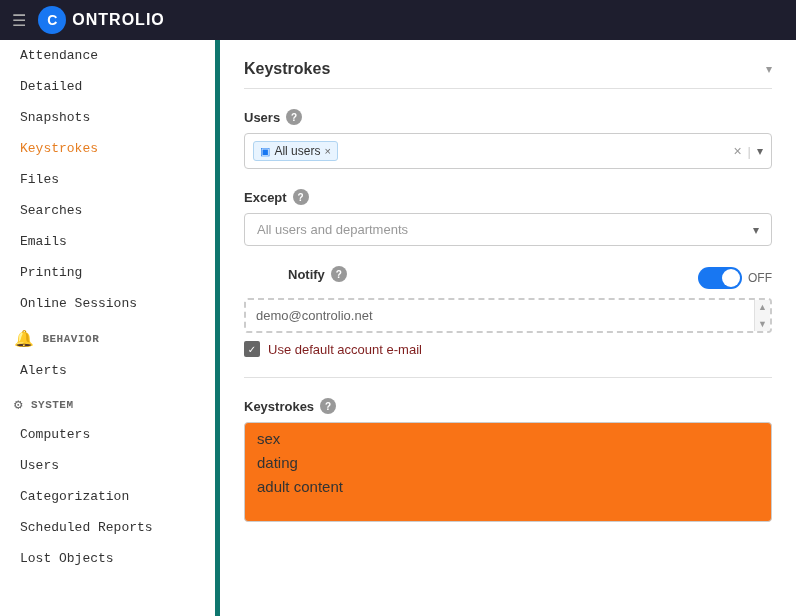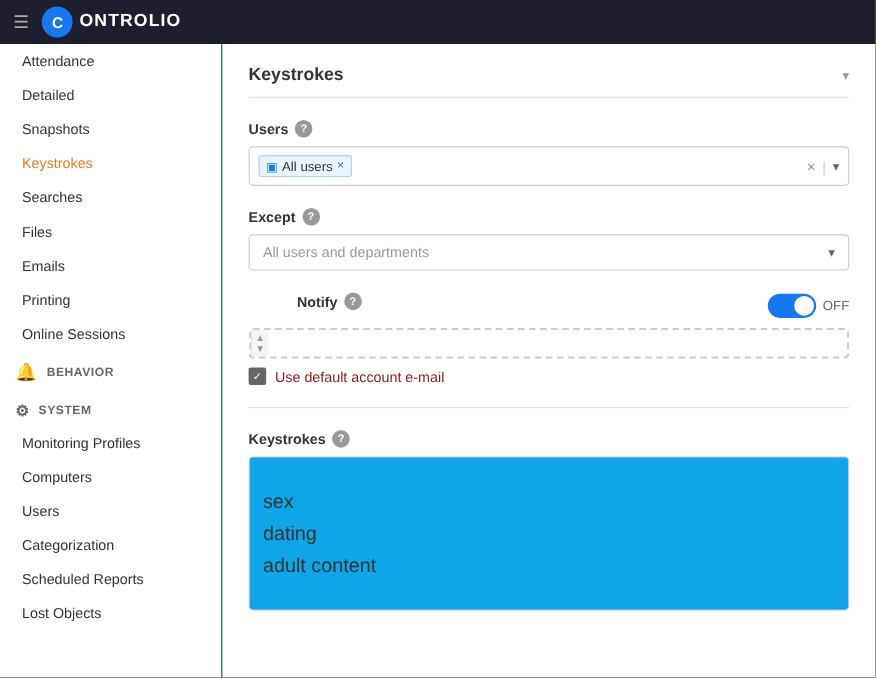--- a/index.html
+++ b/index.html
@@ -26,28 +26,29 @@
 
     
     .main-layout {
       display: flex;
       flex: 1;
       overflow: hidden;
     }
 
     
     .sidebar {
-      width: 202px;
+      width: 220px;
       background: #fff;
       display: flex;
       flex-direction: column;
       overflow: hidden;
       flex-shrink: 0;
-      border-right: 1px solid #0f766e;
+      border-right: 5px solid #0f766e;
       position: relative;
+      font-family: Liberation Mono, monospace;
     }
     .sidebar-scroll {
       overflow-y: auto;
       flex: 1;
     }
     .sidebar-scroll::-webkit-scrollbar { width: 8px; }
     .sidebar-scroll::-webkit-scrollbar-track { background: #f1f1f1; }
     .sidebar-scroll::-webkit-scrollbar-thumb { background: #ccc; border-radius: 4px; }
 
     .sidebar-item {
@@ -232,27 +233,27 @@
     .checkbox-label { color: #7f1d1d; font-size: 13px; }
 
     
     .divider { border: none; border-top: 1px solid #e0e0e0; margin: 20px 0; }
 
     
     .keystrokes-section { margin-top: 10px; }
     .keystrokes-textarea {
       border: 1px solid #ccc;
       border-radius: 4px;
-      padding: 26px 12px;
+      padding: 4px 12px;
       min-height: 100px;
       width: 100%;
       color: #333;
-      font-size: 18px;
+      font-size: 15px;
       line-height: 1.6;
-      background: #0ea5e9;
+      background: #f97316;
     }
   </style>
 </head>
 <body>
 
 <div class="topbar">
   <span class="hamburger-icon">☰</span>
   <div class="logo-container">
     <div class="logo-circle">
       <span>C</span>
@@ -272,46 +273,46 @@
       <div class="sidebar-item">
         <span>Detailed</span>
       </div>
       <div class="sidebar-item">
         <span>Snapshots</span>
       </div>
       <div class="sidebar-item orange">
         <span>Keystrokes</span>
       </div>
       <div class="sidebar-item">
+        <span>Files</span>
+      </div>
+      <div class="sidebar-item">
         <span>Searches</span>
-      </div>
-      <div class="sidebar-item">
-        <span>Files</span>
       </div>
       <div class="sidebar-item">
         <span>Emails</span>
       </div>
       <div class="sidebar-item">
         <span>Printing</span>
       </div>
       <div class="sidebar-item">
         <span>Online Sessions</span>
       </div>
 
       <div class="sidebar-section">
         <span class="section-icon">🔔</span>
         <span>BEHAVIOR</span>
       </div>
+      <div class="sidebar-item">
+        <span>Alerts</span>
+      </div>
 
       <div class="sidebar-section">
         <span class="gear-icon">⚙</span>
         <span>SYSTEM</span>
-      </div>
-      <div class="sidebar-item">
-        <span>Monitoring Profiles</span>
       </div>
       <div class="sidebar-item">
         <span>Computers</span>
       </div>
       <div class="sidebar-item">
         <span>Users</span>
       </div>
       <div class="sidebar-item">
         <span>Categorization</span>
       </div>
@@ -377,20 +378,21 @@
         </div>
         <div class="toggle-container">
           <div class="toggle">
             <div class="toggle-knob"></div>
           </div>
           <span class="toggle-label">OFF</span>
         </div>
       </div>
 
       <div class="email-input-wrapper">
+        <input type="text" class="email-input" placeholder="demo@controlio.net" value="demo@controlio.net" style="">
         <div class="email-scroll">
           <span class="scroll-arrow">▲</span>
           <span class="scroll-arrow">▼</span>
         </div>
       </div>
 
       <div class="checkbox-row">
         <div class="checkbox">
           <span>✓</span>
         </div>

